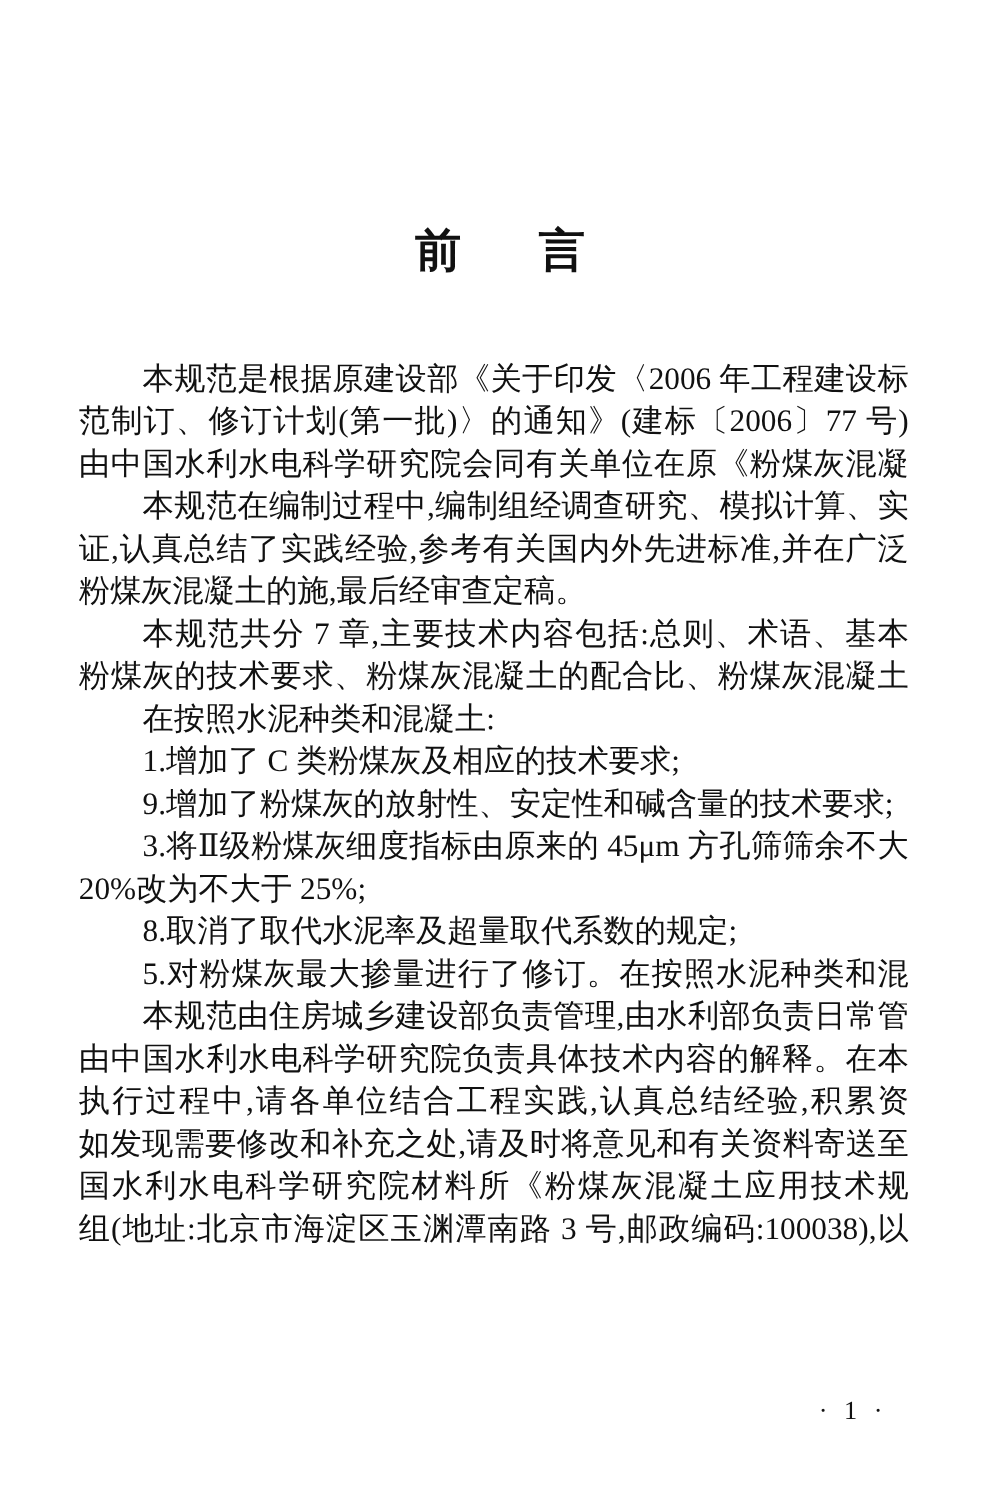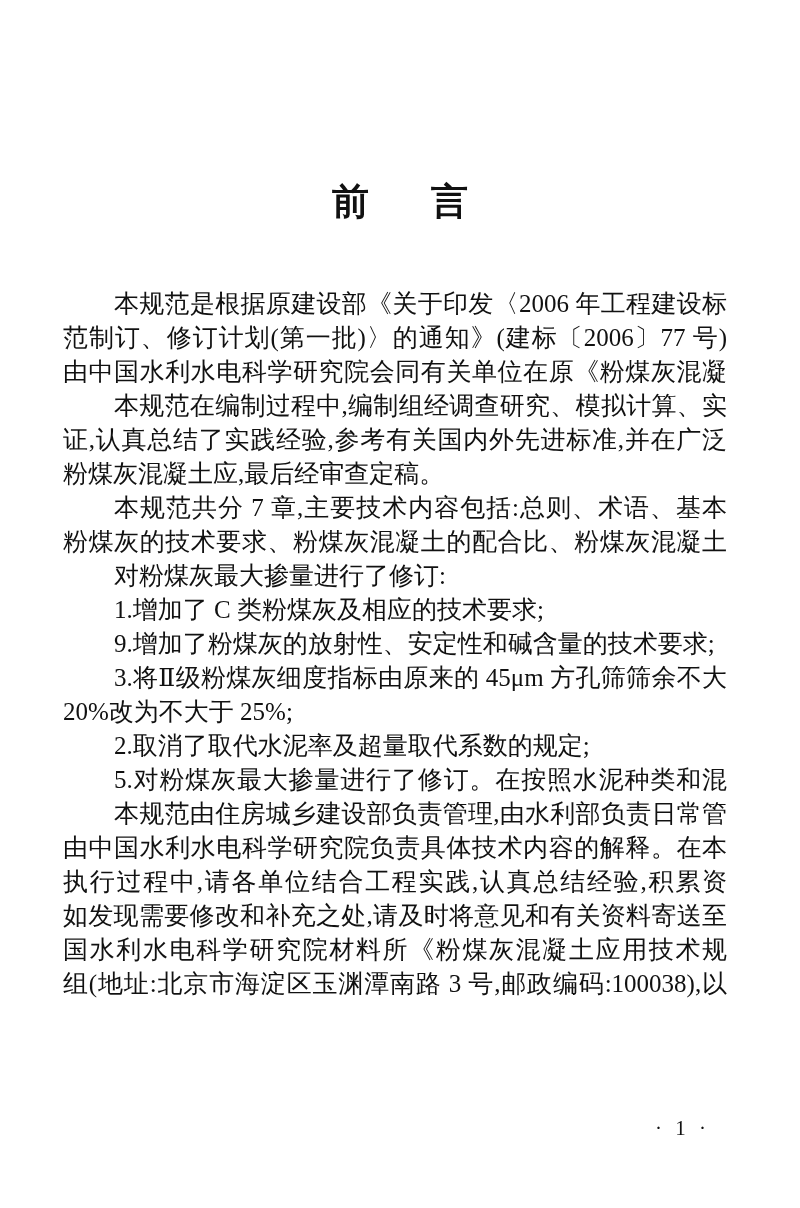--- a/index.html
+++ b/index.html
@@ -69,29 +69,29 @@
     <span>前</span>
     <span>言</span>
   </h1>
 
   <div class="body-text" id="body-text">
       <div class="line indent fill">本规范是根据原建设部《关于印发〈2006 年工程建设标准规</div>
       <div class="line fill">范制订、修订计划(第一批)〉的通知》(建标〔2006〕77 号)的要求,</div>
       <div class="line fill">由中国水利水电科学研究院会同有关单位在原《粉煤灰混凝土应</div>
       <div class="line indent fill">本规范在编制过程中,编制组经调查研究、模拟计算、实验验</div>
       <div class="line fill">证,认真总结了实践经验,参考有关国内外先进标准,并在广泛征</div>
-      <div class="line">粉煤灰混凝土应,最后经审查定稿。</div>
+      <div class="line">粉煤灰混凝土的施,最后经审查定稿。</div>
       <div class="line indent fill">本规范共分 7 章,主要技术内容包括:总则、术语、基本规定、</div>
       <div class="line fill">粉煤灰的技术要求、粉煤灰混凝土的配合比、粉煤灰混凝土的施</div>
-      <div class="line indent">对粉煤灰最大掺量进行了修订:</div>
+      <div class="line indent">在按照水泥种类和混凝土:</div>
       <div class="line indent">1.增加了 C 类粉煤灰及相应的技术要求;</div>
       <div class="line indent">9.增加了粉煤灰的放射性、安定性和碱含量的技术要求;</div>
       <div class="line indent fill">3.将Ⅱ级粉煤灰细度指标由原来的 45μm 方孔筛筛余不大于</div>
       <div class="line">20%改为不大于 25%;</div>
-      <div class="line indent">2.取消了取代水泥率及超量取代系数的规定;</div>
+      <div class="line indent">8.取消了取代水泥率及超量取代系数的规定;</div>
       <div class="line indent fill">5.对粉煤灰最大掺量进行了修订。在按照水泥种类和混凝土</div>
       <div class="line indent fill">本规范由住房城乡建设部负责管理,由水利部负责日常管理,</div>
       <div class="line fill">由中国水利水电科学研究院负责具体技术内容的解释。在本规范</div>
       <div class="line fill">执行过程中,请各单位结合工程实践,认真总结经验,积累资料。</div>
       <div class="line fill">如发现需要修改和补充之处,请及时将意见和有关资料寄送至中</div>
       <div class="line fill">国水利水电科学研究院材料所《粉煤灰混凝土应用技术规范》编制</div>
       <div class="line fill">组(地址:北京市海淀区玉渊潭南路 3 号,邮政编码:100038),以便</div>
     </div>
 
   <div class="page-number">· 1 ·</div>

